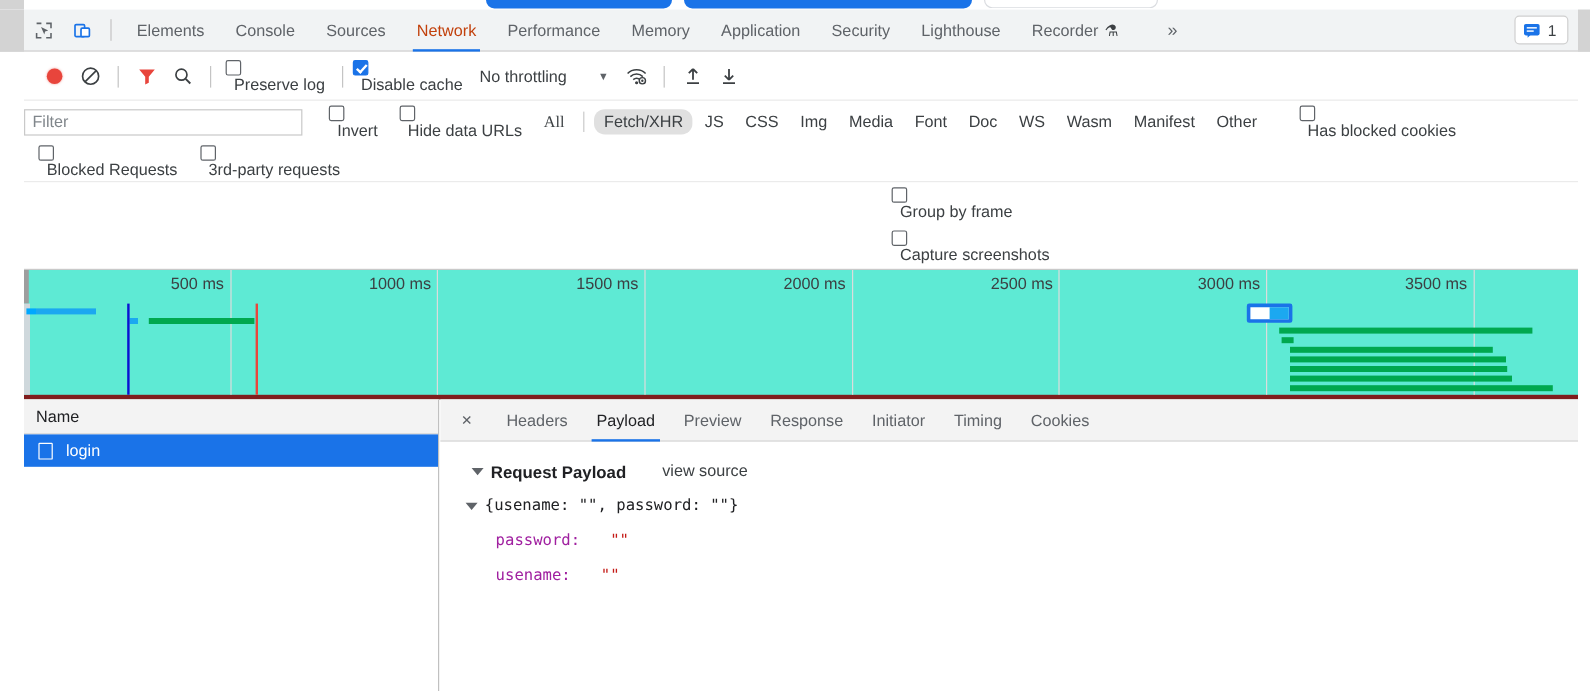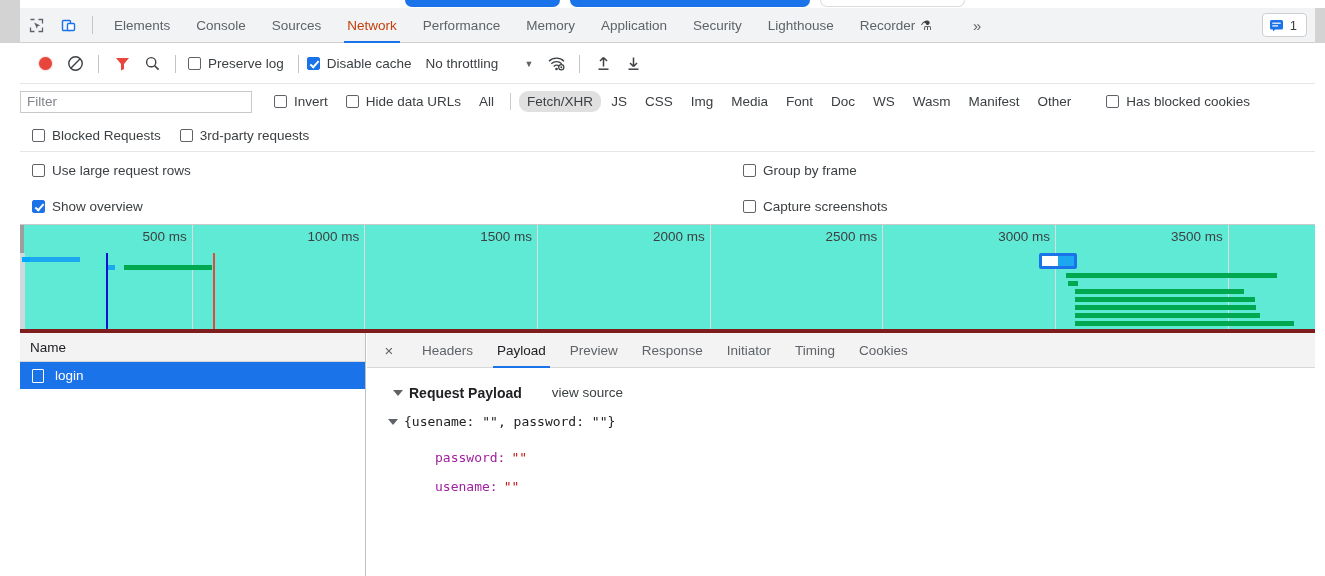--- a/index.html
+++ b/index.html
@@ -75,21 +75,21 @@
     width: 13px; height: 13px; border: 1px solid #5f6368; border-radius: 2px;
     background: #fff; flex: 0 0 13px; position: relative; cursor: pointer;
   }
   .cbox.checked { background: #1a73e8; border-color: #1a73e8; }
   .cbox.checked::after {
     content: ""; position: absolute; left: 4px; top: 1px;
     width: 3px; height: 7px; border: solid #fff; border-width: 0 2px 2px 0;
     transform: rotate(42deg);
   }
   .cb-label { margin-left: 7px; font-size: 13.5px; color: #3c4043; white-space: nowrap; }
-  .cb-group { display: flex; align-items: center; cursor: pointer; }
+  .cb-group { display: flex; align-items: flex-start; cursor: pointer; flex-direction: column; }
 
   .throttle-sel {
     display: flex; align-items: center; gap: 26px;
     font-size: 13.5px; color: #3c4043; cursor: pointer; margin-left: 14px;
   }
   .caret { font-size: 9px; color: #5f6368; }
 
   
   .nt-row2 { top: 84px; height: 35px; }
   .filter-input {
@@ -186,21 +186,21 @@
   .tri {
     width: 0; height: 0; border-left: 5px solid transparent; border-right: 5px solid transparent;
     border-top: 6px solid #5f6368; margin-right: 6px; cursor: pointer; flex: 0 0 10px;
   }
   .pl-title { font-size: 14px; font-weight: bold; color: #202124; }
   .view-source {
     margin-left: 30px; font-size: 13.5px; color: #3c4043; cursor: pointer;
   }
   .mono { font-family: "DejaVu Sans Mono", "Liberation Mono", monospace; font-size: 13px; }
   .pl-obj { padding-left: 21px; color: #202124; }
-  .pl-prop { padding-left: 68px; height: 29px; display: flex; align-items: flex-end; }
+  .pl-prop { padding-left: 46px; height: 29px; display: flex; align-items: center; gap: 19px; }
   .k-name { color: #a020a0; }
   .k-val { color: #c41a16; margin-left: 6px; }
 </style>
 </head>
 <body>
 
 <div id="app">
 
   <div class="tabstrip">
     <div class="scrollnub"></div>
@@ -339,21 +339,21 @@
     <input class="filter-input" value="" placeholder="Filter" style="">
     <div class="cb-group" style="margin-left:22px;">
       <span class="cbox"></span>
       <span class="cb-label">Invert</span>
     </div>
     <div class="cb-group" style="margin-left:18px;">
       <span class="cbox"></span>
       <span class="cb-label">Hide data URLs</span>
     </div>
 
-    <span class="chip" style="margin-left:10px;">All</span>
+    <span class="chip" style="margin-left:10px;font-family:Liberation Serif, serif;">All</span>
     <span class="chipsep"></span>
     <span class="chip selected">Fetch/XHR</span>
     <span class="chip">JS</span>
     <span class="chip">CSS</span>
     <span class="chip">Img</span>
     <span class="chip">Media</span>
     <span class="chip">Font</span>
     <span class="chip">Doc</span>
     <span class="chip">WS</span>
     <span class="chip">Wasm</span>
@@ -371,34 +371,20 @@
       <span class="cbox"></span>
       <span class="cb-label">Blocked Requests</span>
     </div>
     <div class="cb-group" style="margin-left:19px;">
       <span class="cbox"></span>
       <span class="cb-label">3rd-party requests</span>
     </div>
   </div>
 
   <div class="nt-settings">
-    <div class="set-col-l">
-      <div class="set-line">
-        <div class="cb-group">
-          <span class="cbox"></span>
-          <span class="cb-label">Use large request rows</span>
-        </div>
-      </div>
-      <div class="set-line">
-        <div class="cb-group">
-          <span class="cbox checked"></span>
-          <span class="cb-label">Show overview</span>
-        </div>
-      </div>
-    </div>
     <div class="set-col-r">
       <div class="set-line">
         <div class="cb-group">
           <span class="cbox"></span>
           <span class="cb-label">Group by frame</span>
         </div>
       </div>
       <div class="set-line">
         <div class="cb-group">
           <span class="cbox"></span>

